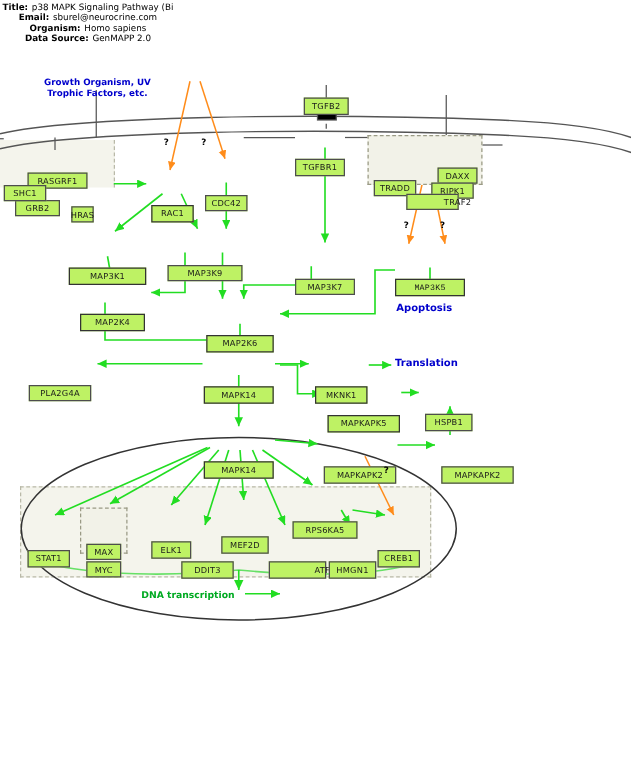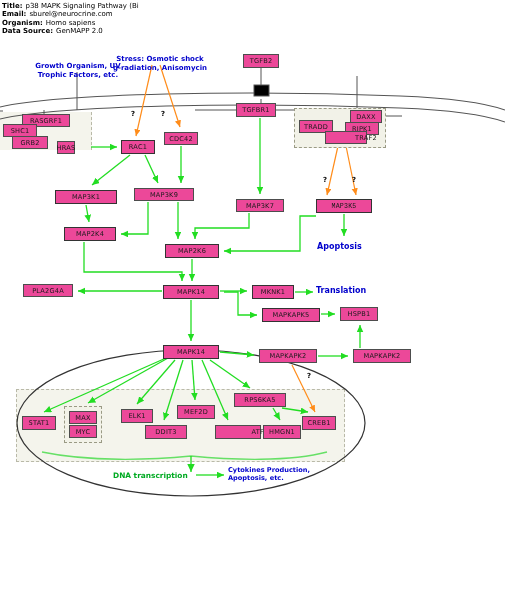--- a/index.html
+++ b/index.html
@@ -20,46 +20,47 @@
     width: 505px; height: 607px;
   }
   
   #header {
     position: absolute;
     left: 2px; top: 2px;
     font-size: 7px;
     line-height: 8.4px;
     color: #000;
   }
-  #header .row { white-space: nowrap; }
+  #header .row { white-space: nowrap; text-align: center; }
   #header .lbl { font-weight: bold; }
   #header .val { font-weight: normal; padding-left: 3px; }
 
   
   #layer-svg {
     position: absolute;
     left: 0; top: 0;
     width: 505px; height: 607px;
     pointer-events: none;
   }
 
   
   .gene {
     position: absolute;
     box-sizing: border-box;
-    background: #ec4899;
+    background: #bef264;
     border: 1px solid #4d4d4d;
     color: #1a1a1a;
     font-size: 6.6px;
     letter-spacing: .2px;
     display: flex;
     align-items: center;
     justify-content: center;
     white-space: nowrap;
     z-index: 5;
+    margin-top: 24px;
   }
   .gene.bold { border-width: 1.6px; border-color: #333; }
 
   
   .shade {
     position: absolute;
     background: #f4f4ec;
     box-sizing: border-box;
   }
   .shade.dashed { border: 1px dashed #b9b9a8; }
@@ -360,37 +361,29 @@
     </div>
   <div class="gene" style="left:302px;top:416px;width:34px;height:14px;">
       <span>CREB1</span>
     </div>
 
   <div class="label blue" style="left:10px; top:62px; width:136px;">
     <div>Growth Organism, UV</div>
     <div>Trophic Factors, etc.</div>
   </div>
 
-  <div class="label blue" style="left:95px; top:55px; width:130px;">
-    <div>Stress: Osmotic shock</div>
-    <div>g-radiation, Anisomycin</div>
-  </div>
 
 
   <div class="qmark" style="left:131px; top:110px;">?</div>
   <div class="qmark" style="left:161px; top:110px;">?</div>
   <div class="qmark" style="left:323px; top:176px;">?</div>
   <div class="qmark" style="left:352px; top:176px;">?</div>
   <div class="qmark" style="left:307px; top:372px;">?</div>
 
   <div class="label blue" style="left:317px; top:243px; font-size:8px;">Apoptosis</div>
 
   <div class="label blue" style="left:316px; top:287px; font-size:8px;">Translation</div>
 
   <div class="label green" style="left:113px; top:471px;">DNA transcription</div>
 
-  <div class="label blue" style="left:228px; top:466px; width:150px; text-align:left; font-size:6.6px; line-height:8px;">
-    <div>Cytokines Production,</div>
-    <div>Apoptosis, etc.</div>
-  </div>
 
 
 </div>
 
 </body></html>

